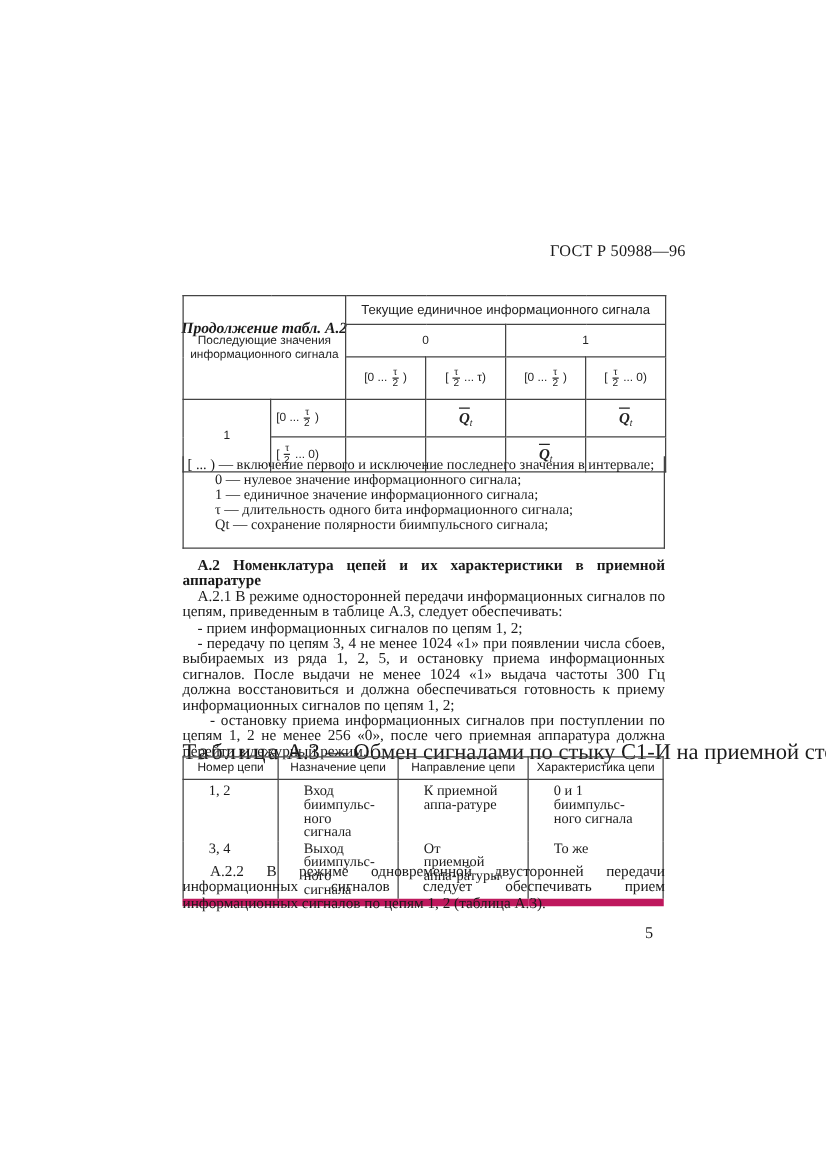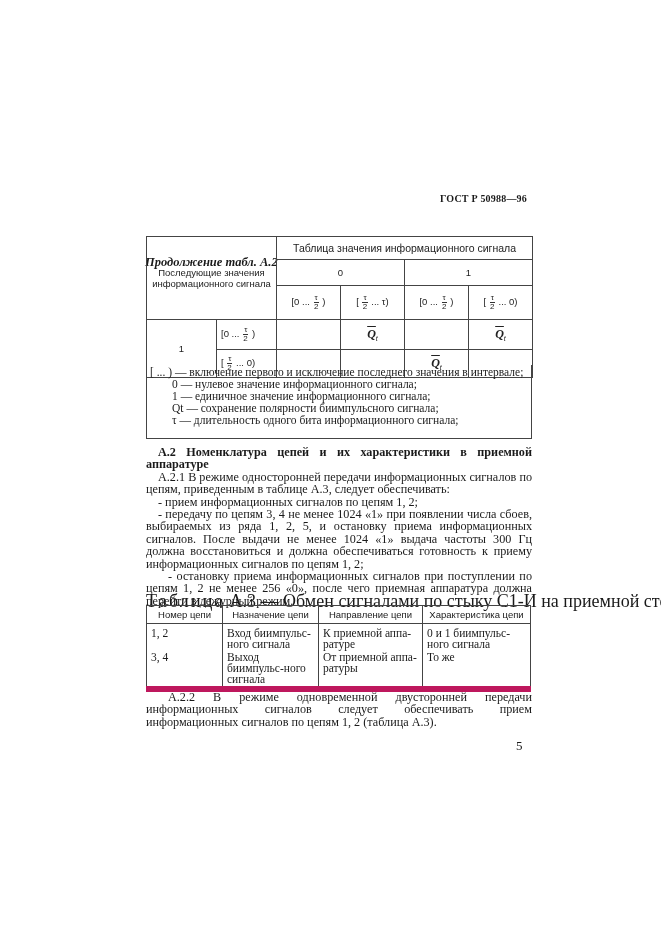--- a/index.html
+++ b/index.html
@@ -1,21 +1,21 @@
 <!DOCTYPE html>
 <html><head>
   <meta charset="utf-8">
   <style>
     html, body { margin: 0; padding: 0; background: #ffffff; }
     body {
       width: 661px; height: 935px; position: relative; overflow: hidden;
       font-family: "Liberation Serif", serif; color: #1a1a1a;
     }
     .abs { position: absolute; }
-    .doc-code { left: 440px; top: 193px; font-size: 10px; font-weight: bold; letter-spacing: 0.2px; }
+    .doc-code { left: 440px; top: 193px; font-size: 13px; font-weight: normal; letter-spacing: 0.2px; }
     .cont-caption { left: 145px; top: 222px; font-size: 12.5px; font-style: italic; font-weight: bold; margin-top: 33px; }
 
     
     .t2 { left: 146px; top: 236px; width: 386px; border-collapse: collapse; table-layout: fixed;
           font-family: "Liberation Sans", sans-serif; font-size: 9.5px; color: #222; }
     .t2 td { border: 1px solid #444; text-align: center; vertical-align: middle; padding: 0; }
     .t2 .dash-b { border-bottom: 1px dashed #555; }
     .frac { display: inline-flex; flex-direction: column; vertical-align: middle; font-size: 8px; line-height: 8px; margin: 0 1px; }
     .frac span:first-child { border-bottom: 1px solid #333; padding: 0 1px; }
     .qbar { font-family: "Liberation Serif", serif; font-style: italic; font-weight: bold; font-size: 12px; text-decoration: overline; }
@@ -29,21 +29,21 @@
     .para { left: 146px; width: 386px; font-size: 12.2px; line-height: 12.4px; text-align: justify; }
     .para p { margin: 0; }
     .para .ind { text-indent: 12px; }
     .sec-title { font-weight: bold; }
 
     .t3-caption { left: 146px; top: 591px; font-size: 18px; white-space: nowrap; }
     .t3-caption .spaced { letter-spacing: 2.2px; }
     .t3 { left: 146px; top: 605px; width: 384px; border-collapse: collapse; table-layout: fixed; font-size: 11.5px; line-height: 11px; }
     .t3 th { font-family: "Liberation Sans", sans-serif; font-weight: normal; font-size: 9.5px; line-height: 11px;
              border: 1px solid #444; padding: 3px 2px; text-align: center; }
-    .t3 td { border-left: 1px solid #444; border-right: 1px solid #444; padding: 1px 4px; vertical-align: top; text-align: left; }
+    .t3 td { border-left: 1px solid #444; border-right: 1px solid #444; padding: 1px 20px; vertical-align: top; text-align: left; }
     .t3 tr.last td { border-bottom: 6px solid #be185d; }
     .page-num { left: 516px; top: 738px; font-size: 13px; }
   </style>
 </head>
 <body>
 
 <div class="abs doc-code">ГОСТ Р 50988—96</div>
 <div class="abs cont-caption">Продолжение табл. А.2</div>
 
 <table class="abs t2">
@@ -54,21 +54,21 @@
       <col style="width:64px">
       <col style="width:64px">
       <col style="width:64px">
   </colgroup>
   <tbody>
       <tr style="height:23px">
     <td colspan="2" rowspan="3" style="line-height:11px">
       <span>Последующие значения информационного сигнала</span>
     </td>
     <td colspan="4" class="dash-b" style="font-size:10.5px">
-      <span>Таблица значения информационного сигнала</span>
+      <span>Текущие единичное информационного сигнала</span>
     </td>
   </tr>
   <tr style="height:26px">
     <td colspan="2" class="dash-b">0</td>
     <td colspan="2" class="dash-b">1</td>
   </tr>
   <tr style="height:34px" id="subcol-row">
         <td>[0 ... <span class="frac">
             <span>τ</span>
             <span>2</span>
@@ -107,22 +107,22 @@
         <td><span class="qbar">Q</span><span class="qsub">t</span></td>
         <td></td>
       </tr>
 </tbody>
   </table>
 
 <div class="abs legend">
   <div style="padding-left:3px">[ ... ) — включение первого и исключение последнего значения в интервале;</div>
   <div class="ind">0 — нулевое значение информационного сигнала;</div>
   <div class="ind">1 — единичное значение информационного сигнала;</div>
+  <div class="ind">τ — длительность одного бита информационного сигнала;</div>
   <div class="ind">Qt — сохранение полярности биимпульсного сигнала;</div>
-  <div class="ind">τ — длительность одного бита информационного сигнала;</div>
 </div>
 
 <div class="abs para" style="top:446px">
   <p class="ind sec-title">А.2 Номенклатура цепей и их характеристики в приемной аппаратуре</p>
   <p class="ind">А.2.1 В режиме односторонней передачи информационных сигналов по цепям, приведенным в таблице А.3, следует обеспечивать:</p>
   <p class="ind">- прием информационных сигналов по цепям 1, 2;</p>
   <p class="ind">- передачу по цепям 3, 4 не менее 1024 «1» при появлении числа сбоев, выбираемых из ряда 1, 2, 5, и остановку приема информационных сигналов. После выдачи не менее 1024 «1» выдача частоты 300 Гц должна восстановиться и должна обеспечиваться готовность к приему информационных сигналов по цепям 1, 2;</p>
   <p class="ind" style="text-indent:22px">- остановку приема информационных сигналов при поступлении по цепям 1, 2 не менее 256 «0», после чего приемная аппаратура должна перейти в дежурный режим.</p>
 </div>
 

